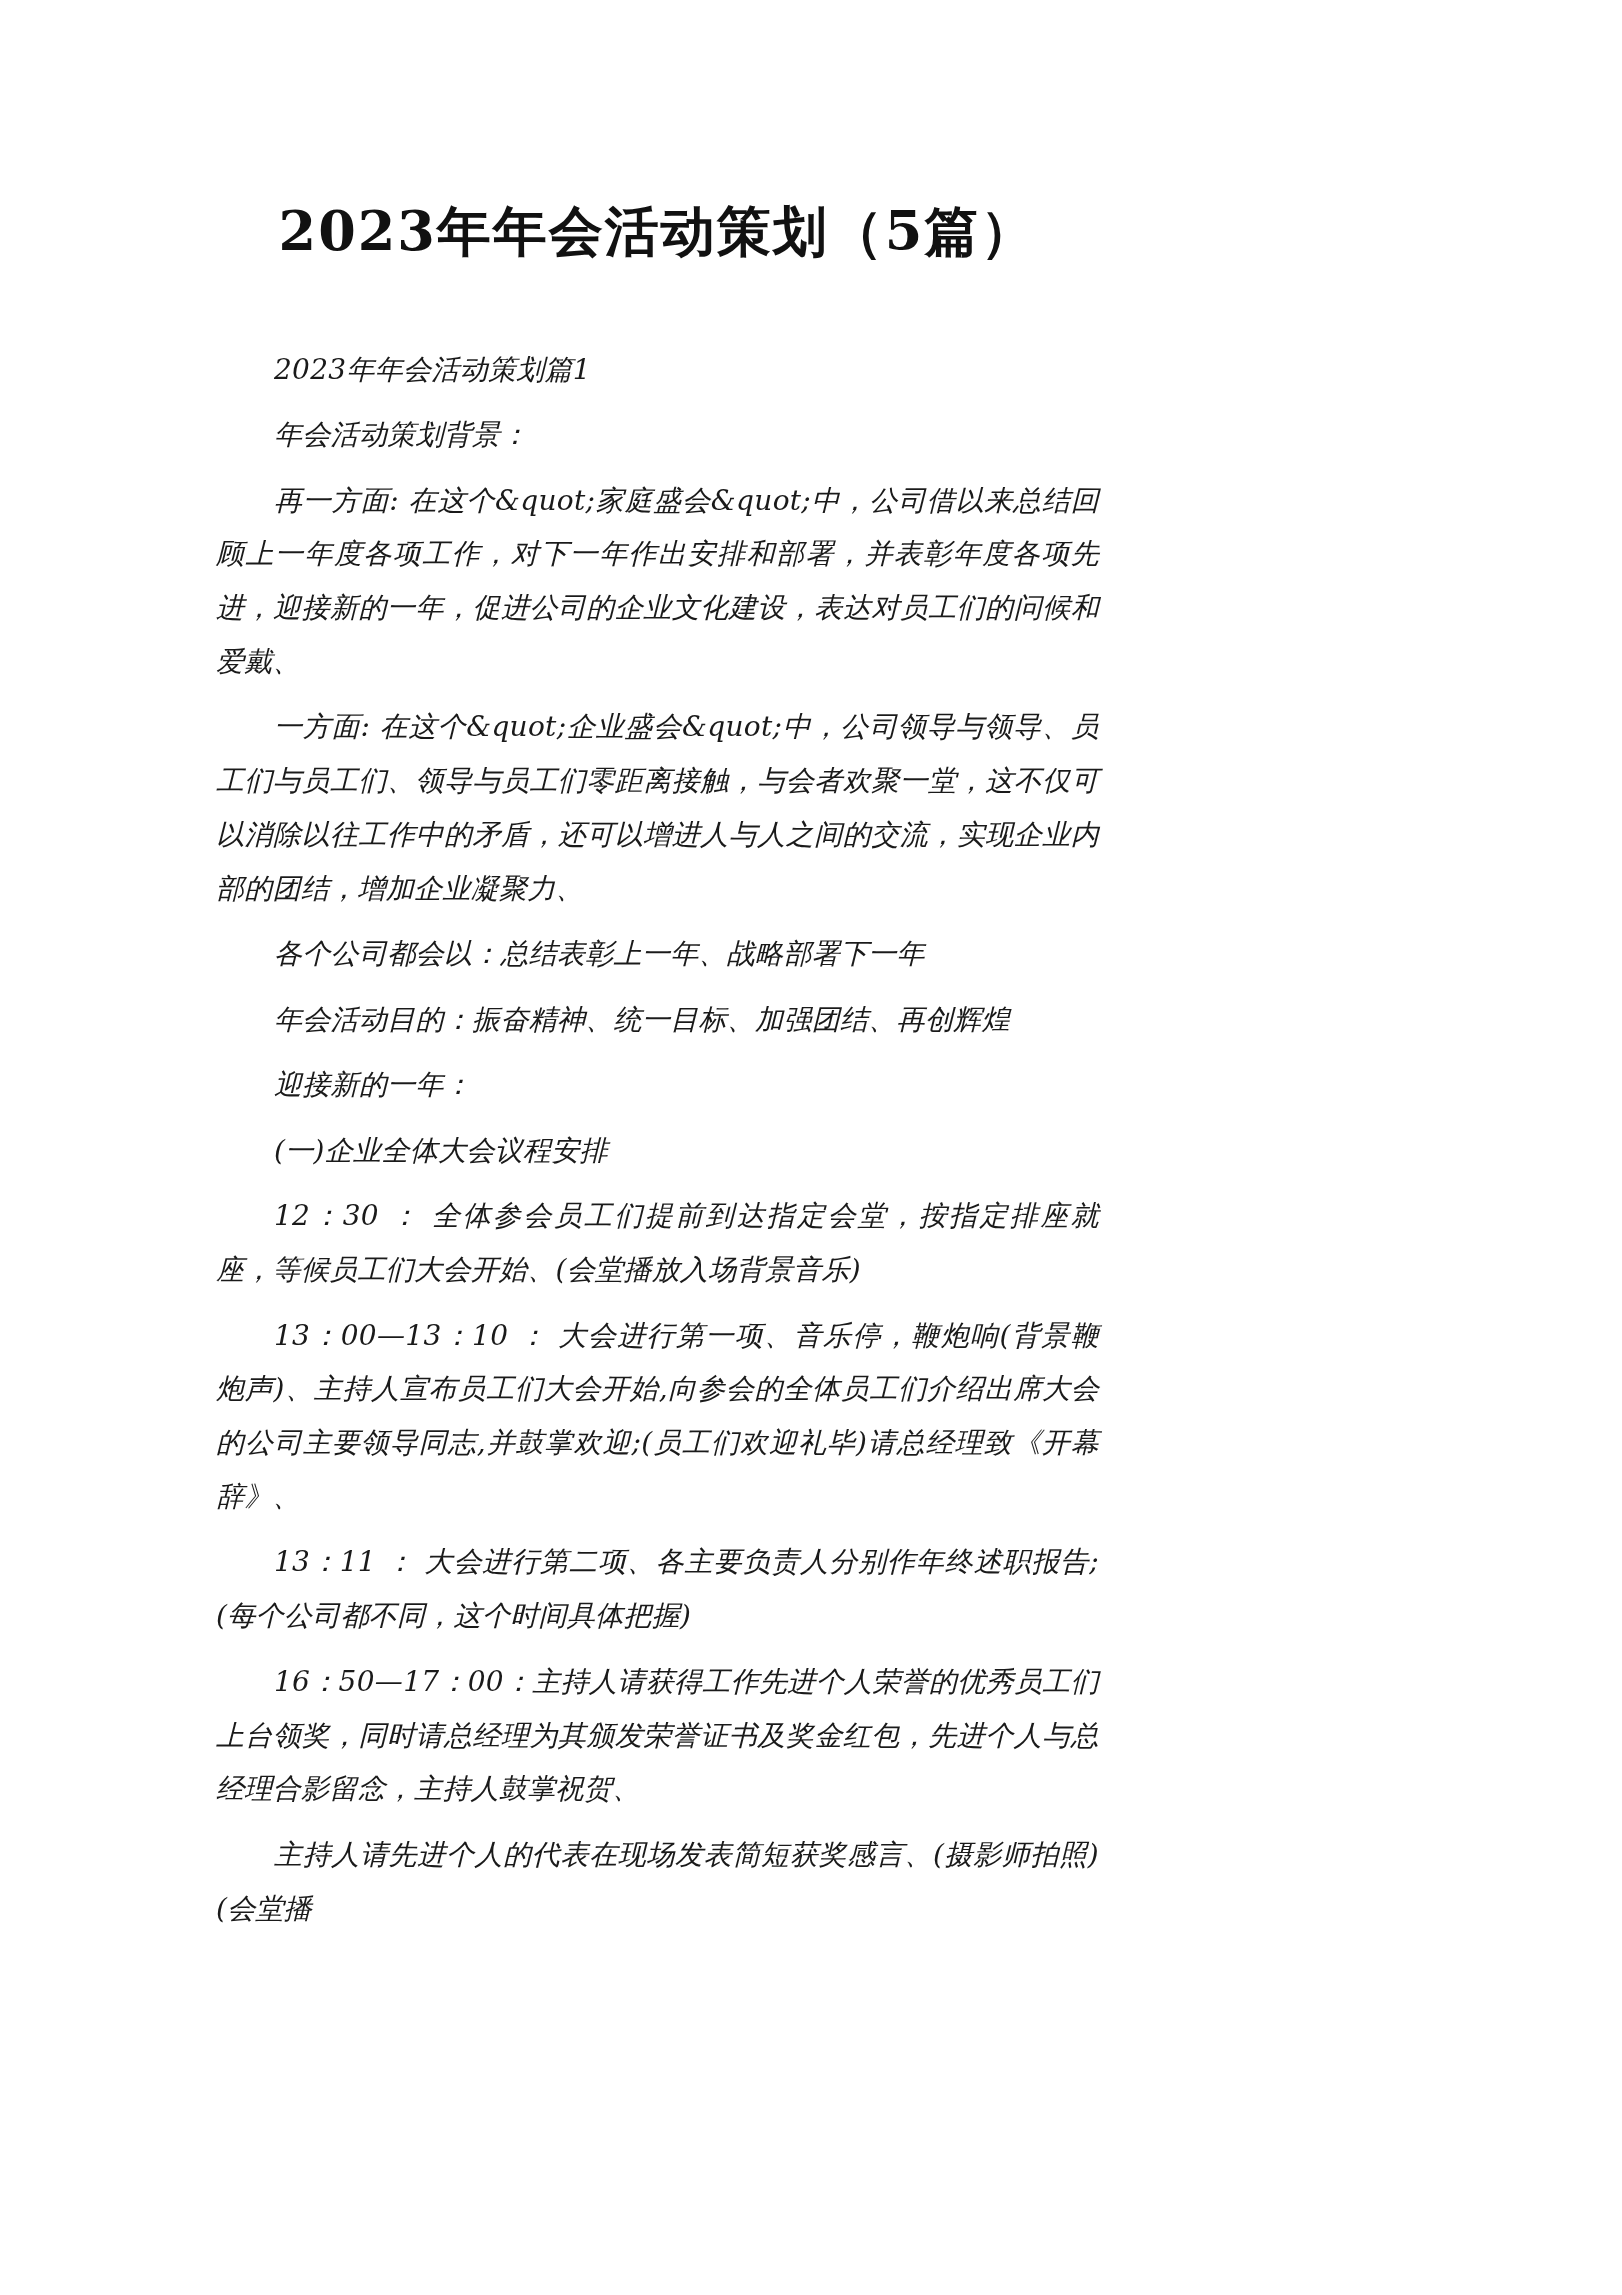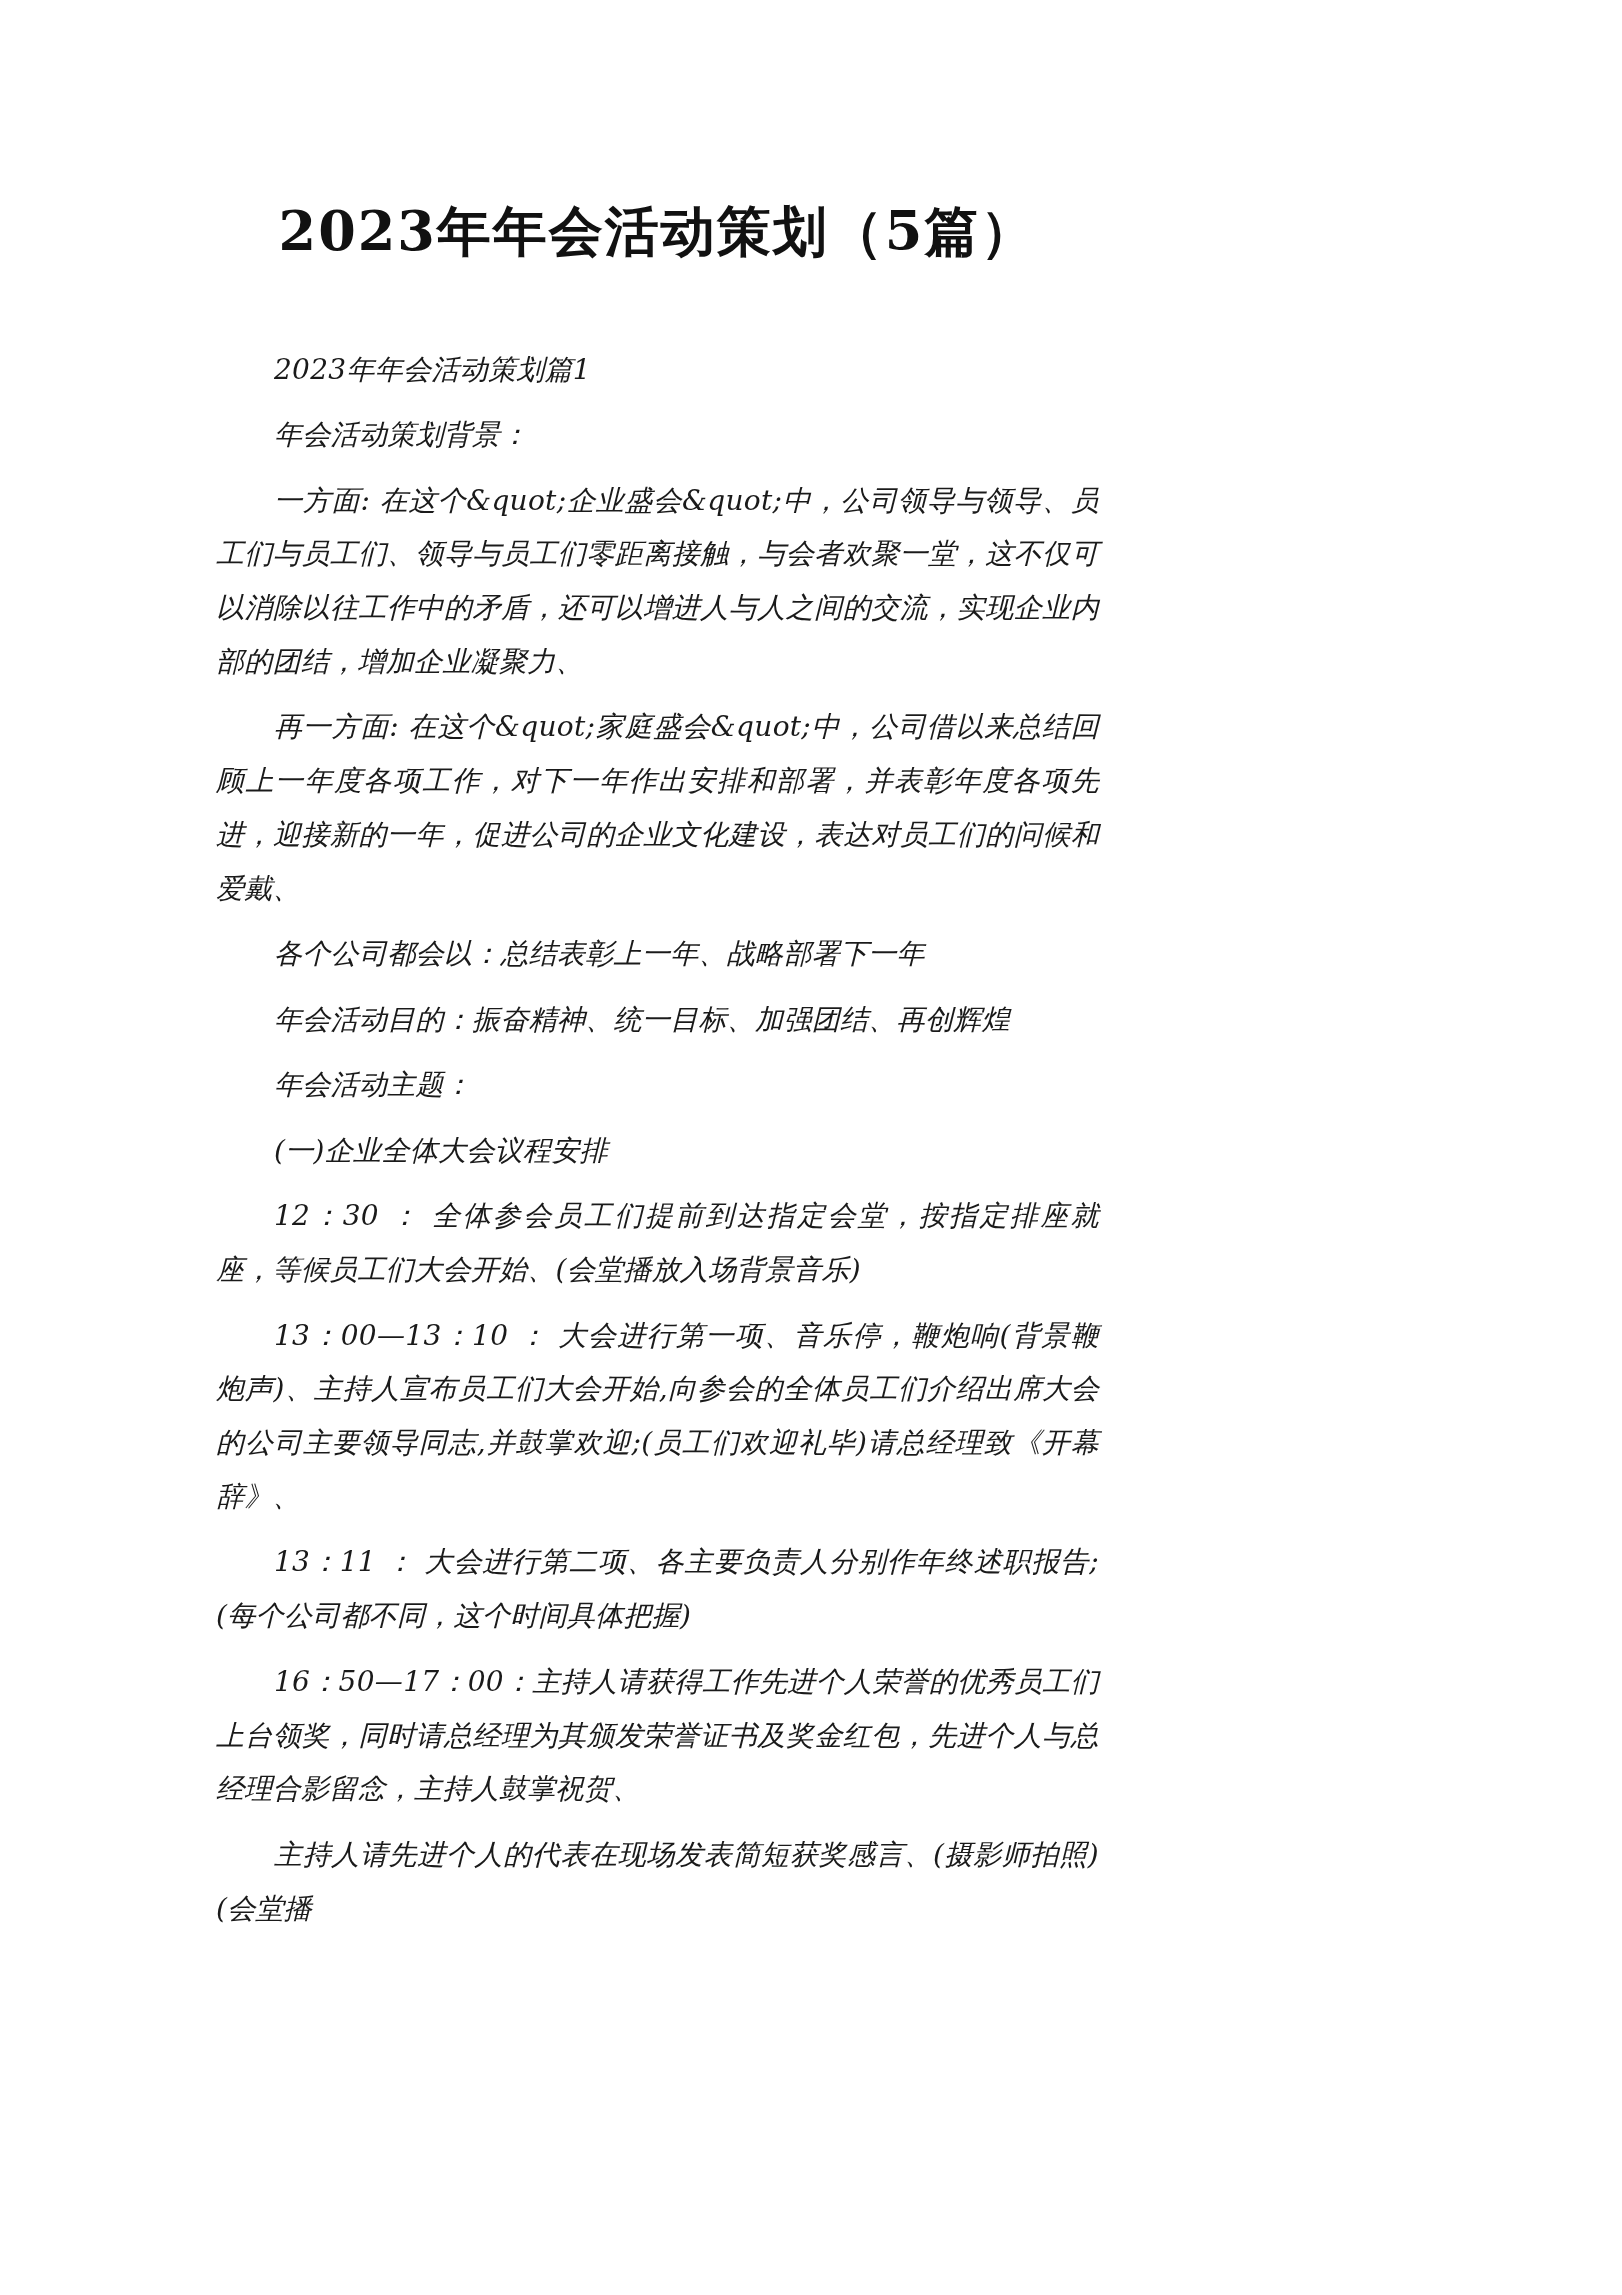--- a/index.html
+++ b/index.html
@@ -48,25 +48,25 @@
 </head>
 <body>
 
 <div class="page">
 
   <h1 class="doc-title">2023年年会活动策划（5篇）</h1>
 
   <div class="body-block">
     <p class="para">2023年年会活动策划篇1</p>
     <p class="para">年会活动策划背景：</p>
+    <p class="para">再一方面: 在这个&amp;quot;家庭盛会&amp;quot;中，公司借以来总结回顾上一年度各项工作，对下一年作出安排和部署，并表彰年度各项先进，迎接新的一年，促进公司的企业文化建设，表达对员工们的问候和爱戴、</p>
     <p class="para">一方面: 在这个&amp;quot;企业盛会&amp;quot;中，公司领导与领导、员工们与员工们、领导与员工们零距离接触，与会者欢聚一堂，这不仅可以消除以往工作中的矛盾，还可以增进人与人之间的交流，实现企业内部的团结，增加企业凝聚力、</p>
-    <p class="para">再一方面: 在这个&amp;quot;家庭盛会&amp;quot;中，公司借以来总结回顾上一年度各项工作，对下一年作出安排和部署，并表彰年度各项先进，迎接新的一年，促进公司的企业文化建设，表达对员工们的问候和爱戴、</p>
     <p class="para">各个公司都会以：总结表彰上一年、战略部署下一年</p>
     <p class="para">年会活动目的：振奋精神、统一目标、加强团结、再创辉煌</p>
-    <p class="para">年会活动主题：</p>
+    <p class="para">迎接新的一年：</p>
     <p class="para">(一)企业全体大会议程安排</p>
     <p class="para">12：30 ： 全体参会员工们提前到达指定会堂，按指定排座就座，等候员工们大会开始、(会堂播放入场背景音乐)</p>
     <p class="para">13：00—13：10 ： 大会进行第一项、音乐停，鞭炮响(背景鞭炮声)、主持人宣布员工们大会开始,向参会的全体员工们介绍出席大会的公司主要领导同志,并鼓掌欢迎;(员工们欢迎礼毕)请总经理致《开幕辞》、</p>
     <p class="para">13：11 ： 大会进行第二项、各主要负责人分别作年终述职报告;(每个公司都不同，这个时间具体把握)</p>
     <p class="para">16：50—17：00：主持人请获得工作先进个人荣誉的优秀员工们上台领奖，同时请总经理为其颁发荣誉证书及奖金红包，先进个人与总经理合影留念，主持人鼓掌祝贺、</p>
     <p class="para">主持人请先进个人的代表在现场发表简短获奖感言、(摄影师拍照)(会堂播</p>
   </div>
 
 </div>
 

